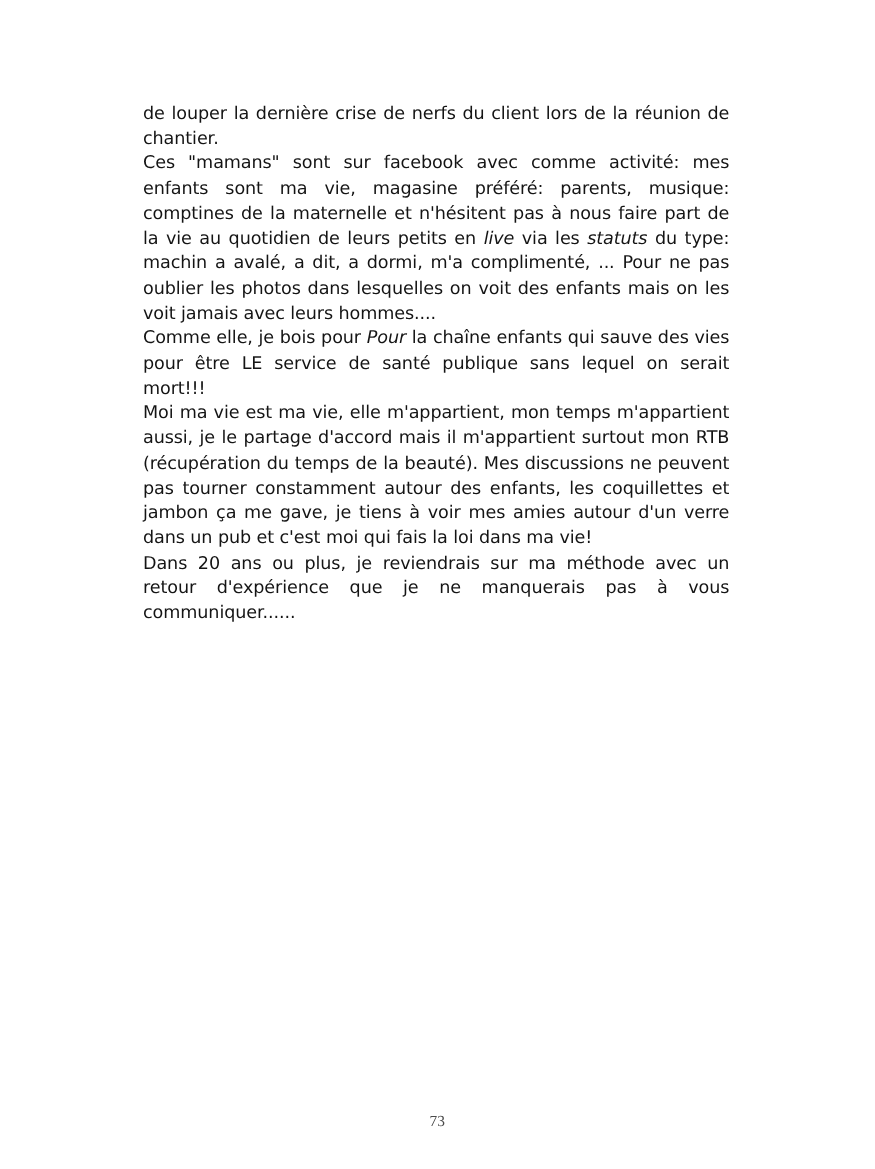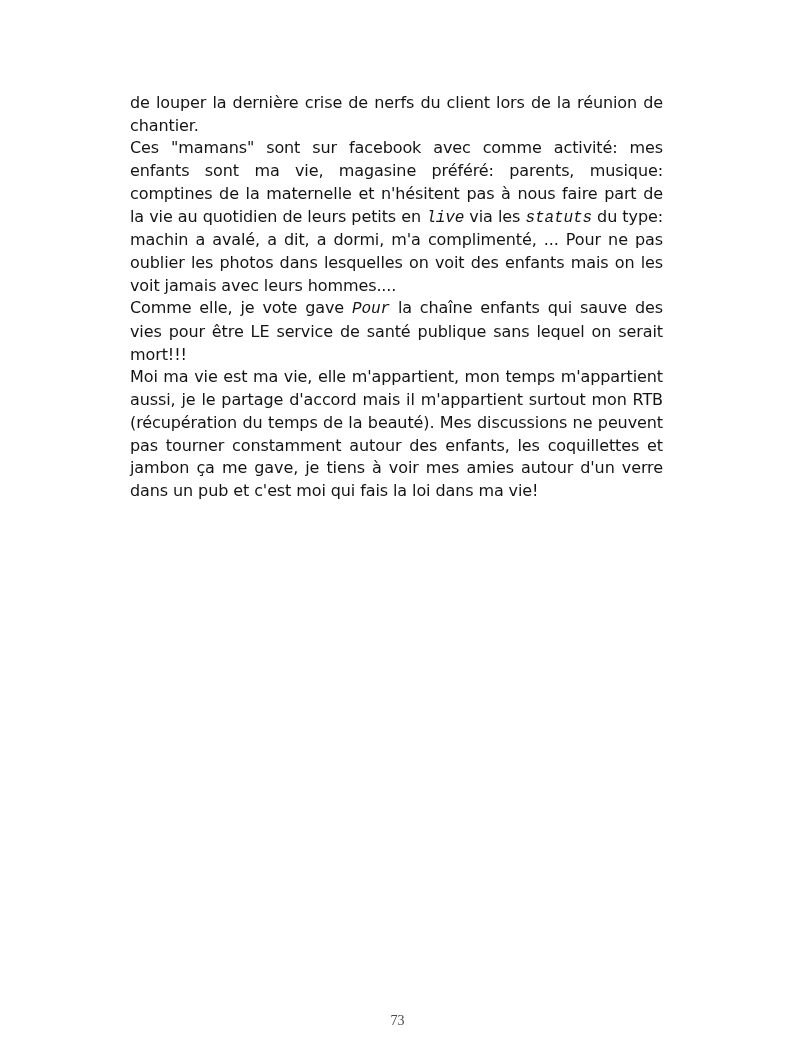--- a/index.html
+++ b/index.html
@@ -26,37 +26,37 @@
     line-height: 22.7px;
     letter-spacing: -0.1px;
     color: #141414;
   }
   .text-block p {
     margin: 0;
     padding: 0;
   }
   .text-block em {
     font-style: italic;
-    font-family: Liberation Mono, monospace;
   }
   .page-number {
     position: absolute;
     top: 1013px;
     left: 0;
     width: 795px;
     text-align: center;
     font-family: "Liberation Serif", serif;
     font-size: 14px;
     color: #4a4a4a;
   }
 </style>
 </head>
 <body>
 
 <div class="page">
   <div class="text-block">
       <p><span>de louper la dernière crise de nerfs du client lors de la réunion de chantier.</span></p>
       <p><span>Ces "mamans" sont sur facebook avec comme activité: mes enfants sont ma vie, magasine préféré: parents, musique: comptines de la maternelle et n'hésitent pas à nous faire part de la vie au quotidien de leurs petits en </span><em>live</em><span> via les </span><em>statuts</em><span> du type: machin a avalé, a dit, a dormi, m'a complimenté, ... Pour ne pas oublier les photos dans lesquelles on voit des enfants mais on les voit jamais avec leurs hommes....</span></p>
-      <p><span>Comme elle, je vote gave </span><em>Pour</em><span> la chaîne enfants qui sauve des vies pour être LE service de santé publique sans lequel on serait mort!!!</span></p>
+      <p><span>Comme elle, je bois pour </span><em>Pour</em><span> la chaîne enfants qui sauve des vies pour être LE service de santé publique sans lequel on serait mort!!!</span></p>
       <p><span>Moi ma vie est ma vie, elle m'appartient, mon temps m'appartient aussi, je le partage d'accord mais il m'appartient surtout mon RTB (récupération du temps de la beauté). Mes discussions ne peuvent pas tourner constamment autour des enfants, les coquillettes et jambon ça me gave, je tiens à voir mes amies autour d'un verre dans un pub et c'est moi qui fais la loi dans ma vie!</span></p>
+      <p><span>Dans 20 ans ou plus, je reviendrais sur ma méthode avec un retour d'expérience que je ne manquerais pas à vous communiquer......</span></p>
     </div>
   <div class="page-number">73</div>
 </div>
 
 </body></html>

